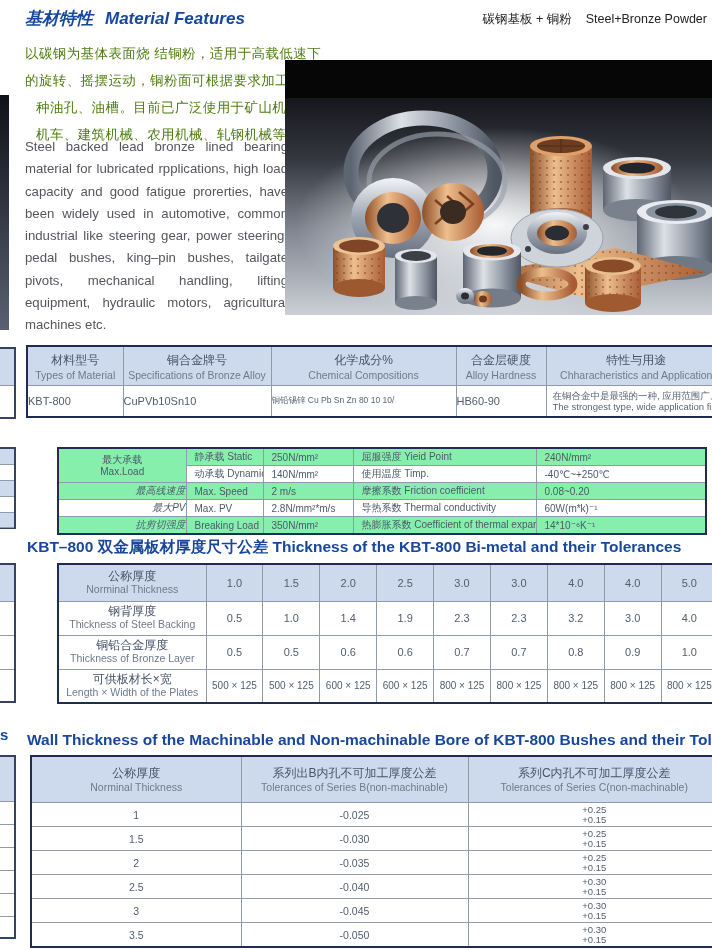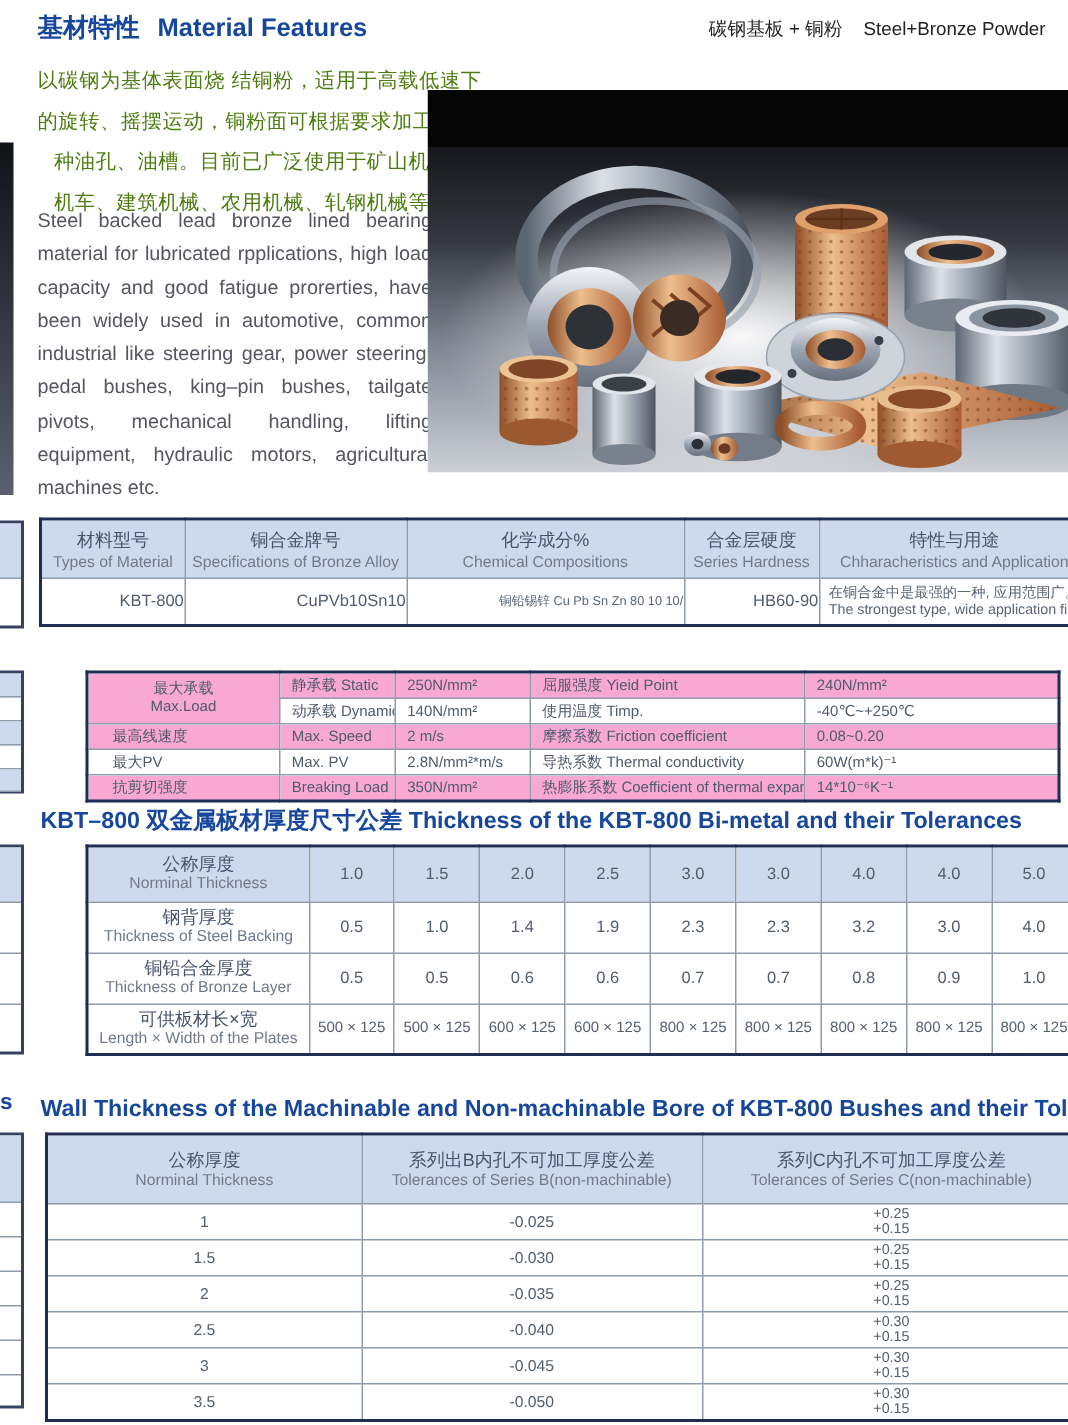--- a/index.html
+++ b/index.html
@@ -2,23 +2,23 @@
 <html><head>
 <meta charset="utf-8">
 <style>
   html,body{margin:0;padding:0;background:#ffffff;}
   .page{position:relative;width:712px;height:950px;background:#fff;overflow:hidden;
         font-family:"Liberation Sans","DejaVu Sans",sans-serif;}
   .abs{position:absolute;}
 
   
   .h-blue{color:#17479c;font-weight:bold;white-space:nowrap;}
-  .title{left:25px;top:7px;font-size:17px;}
+  .title{left:25px;top:7px;font-size:17px;font-style:italic;}
   .title .zh{margin-right:12px;}
-  .subhead{right:15px;top:11px;font-size:12.5px;color:#232323;font-weight:normal;white-space:nowrap;}
+  .subhead{right:5px;top:11px;font-size:12.5px;color:#232323;font-weight:normal;white-space:nowrap;}
   .subhead .zh{margin-right:14px;}
   .sec1{left:25px;top:318px;font-size:15.5px;}
   .sec2{left:25px;top:419px;font-size:17px;}
   .sec3{left:27px;top:537px;font-size:15.5px;}
   .sec4a{left:27px;top:712px;font-size:15px;font-weight:600;}
   .sec4b{left:27px;top:731px;font-size:15.5px;}
   .hzh{font-weight:600;}
 
   
   .intro-zh{left:25px;top:40px;width:268px;font-size:13.5px;color:#4d7c0f;letter-spacing:.4px;}
@@ -35,30 +35,30 @@
   table{border:2px solid #1f2d52;}
   td,th{border:1px solid #8f9aab;padding:0;font-weight:normal;overflow:hidden;}
   .hdr{background:#cdd9ec;}
   .zh-l{font-size:12px;color:#46536b;}
   .en-l{font-size:10.5px;color:#707a8a;}
   .val{font-size:11px;color:#525d6d;}
 
   
   .comp{left:26px;top:345px;width:700px;height:69px;}
   .comp th{height:38px;text-align:center;}
-  .comp td{height:30px;text-align:right;}
+  .comp td{height:30px;text-align:left;}
   .comp .app{text-align:left;padding-left:6px;}
   .comp .app div{font-size:9.5px;line-height:11.5px;color:#5a6576;white-space:nowrap;}
   .comp .chem{font-size:8.5px;color:#5a6576;}
 
   
   .tech{left:57px;top:447px;width:648px;height:80px;}
   .tech td{height:16px;font-size:10px;color:#4e5a6b;padding-left:8px;white-space:nowrap;}
-  .tech td.ctr{text-align:left;padding-left:16px;}
-  .tech tr.b td{background:#f9a8d4;}
+  .tech td.ctr{text-align:right;padding-left:16px;font-style:italic;}
+  .tech tr.b td{background:#86efac;}
   .tech tr td.plain{background:#fff;}
   .tech td.grp{background:linear-gradient(#cdd9ec 50%,#ffffff 50%);text-align:center;padding-left:0;line-height:12px;}
 
   
   .thick{left:57px;top:563px;width:660px;height:139px;}
   .thick td{text-align:center;}
   .thick tr:first-child td{background:#cdd9ec;}
   .thick .lab div{line-height:13px;}
   .thick tr:first-child{height:37px;}
   .thick tr{height:34px;}
@@ -276,21 +276,21 @@
       <th class="hdr">
             <div class="zh-l">铜合金牌号</div>
             <div class="en-l">Specifications of Bronze Alloy</div>
           </th>
       <th class="hdr">
             <div class="zh-l">化学成分%</div>
             <div class="en-l">Chemical Compositions</div>
           </th>
       <th class="hdr">
             <div class="zh-l">合金层硬度</div>
-            <div class="en-l">Series Hardness</div>
+            <div class="en-l">Alloy Hardness</div>
           </th>
       <th class="hdr">
             <div class="zh-l">特性与用途</div>
             <div class="en-l">Chharacheristics and Application</div>
           </th>
     </tr>
     <tr>
       <td class="val">KBT-800</td>
       <td class="val">CuPVb10Sn10</td>
       <td class="chem">铜铅锡锌 Cu Pb Sn Zn 80 10 10/</td>

